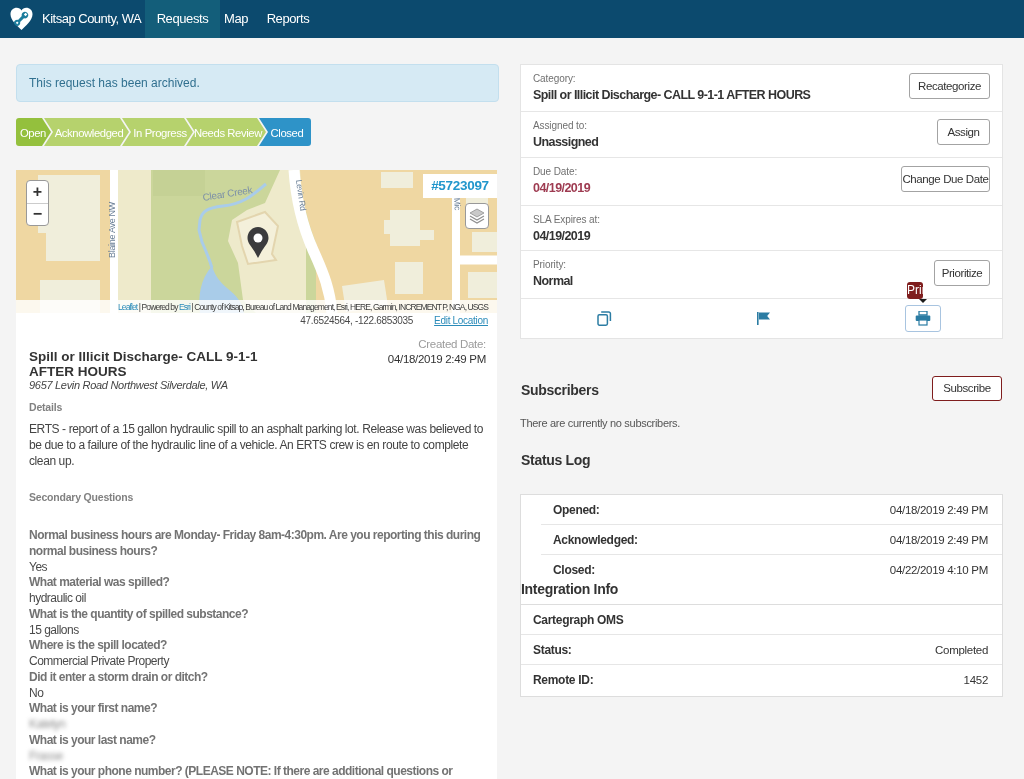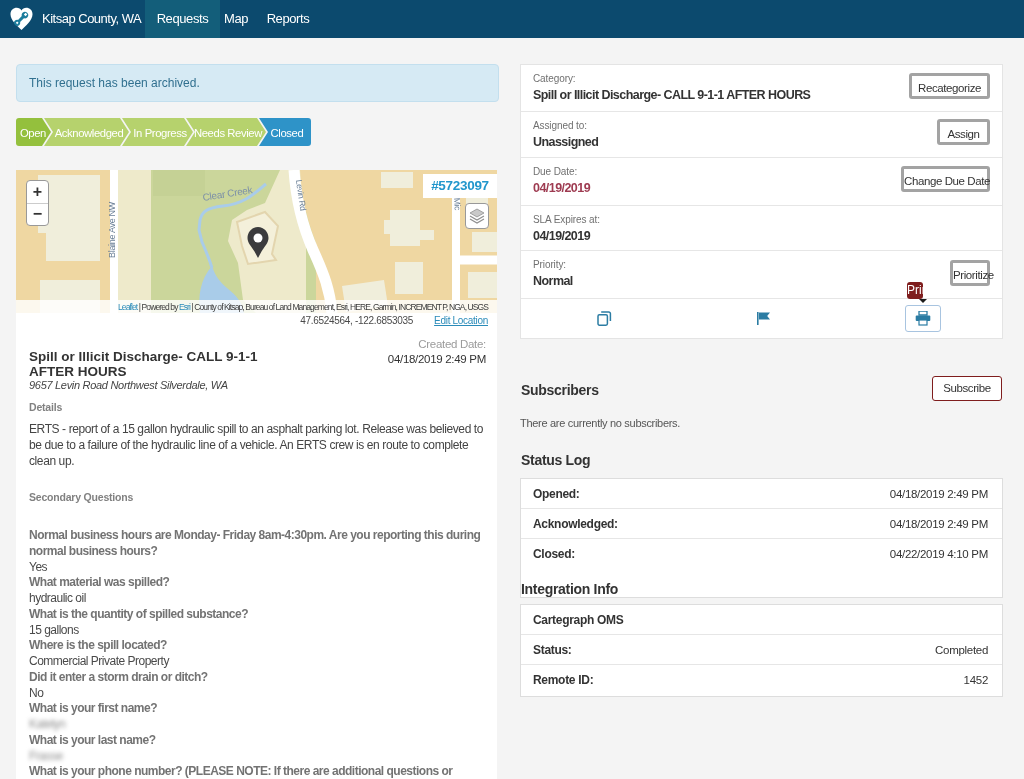--- a/index.html
+++ b/index.html
@@ -29,21 +29,21 @@
 .seclab { position:absolute; left:13px; top:321px; color:#818181; font-size:10.5px; letter-spacing:-0.2px; font-weight:bold; }
 .qa { position:absolute; left:13px; top:358px; width:457px; font-size:12px; letter-spacing:-0.5px; color:#4a4a4a; line-height:15.75px; }
 .qa b { color:#737373; }
 .blur { filter:blur(2.3px); color:#909090; }
 
 
 .rcard { position:absolute; left:520px; top:64px; width:483px; height:275px; background:#fff; border:1px solid #e4e4e4; }
 .rrow { position:relative; border-bottom:1px solid #e6e6e6; padding:8px 12px 0 12px; }
 .rlab { font-size:10px; letter-spacing:-0.1px; color:#707070; }
 .rval { font-size:12.5px; letter-spacing:-0.55px; font-weight:bold; color:#333; margin-top:4px; }
-.btn { position:absolute; right:12px; background:#fff; border:3px solid #a3a3a3; border-radius:3px; font-size:11.5px; letter-spacing:-0.4px; color:#333; text-align:center; line-height:24px; height:26px; white-space:nowrap; }
+.btn { position:absolute; right:12px; background:#fff; border:1px solid #a3a3a3; border-radius:3px; font-size:11.5px; letter-spacing:-0.4px; color:#333; text-align:center; line-height:24px; height:26px; white-space:nowrap; }
 .iconrow { position:relative; height:40px; }
 .subs-h { position:absolute; left:521px; top:382px; font-size:14px; letter-spacing:-0.3px; font-weight:bold; color:#333; }
 .btn-sub { position:absolute; left:932px; top:376px; width:70px; height:25px; background:#fff; border:1px solid #7f1d1d; border-radius:3px; font-size:11.5px; letter-spacing:-0.4px; color:#333; text-align:center; line-height:23px; }
 .subs-note { position:absolute; left:520px; top:417px; font-size:11px; letter-spacing:-0.3px; color:#555; }
 .sec-h { position:absolute; left:521px; font-size:14px; letter-spacing:-0.3px; font-weight:bold; color:#333; }
 .rtable { position:absolute; left:520px; width:483px; background:#fff; border:1px solid #ddd; }
 .trow { height:30px; line-height:30px; border-bottom:1px solid #e6e6e6; padding:0 14px 0 12px; font-size:11.5px; letter-spacing:-0.3px; color:#333; }
 .trow:last-child { border-bottom:none; }
 .trow b { float:left; font-size:12px; }
 .trow span { float:right; }
@@ -174,21 +174,21 @@
     <div class="rval" style="color:#9e3b51;">04/19/2019</div>
     <div class="btn" style="top:8px; width:89px;">Change Due Date</div>
   </div>
   <div class="rrow" style="height:45px;">
     <div class="rlab">SLA Expires at:</div>
     <div class="rval">04/19/2019</div>
   </div>
   <div class="rrow" style="height:48px;">
     <div class="rlab">Priority:</div>
     <div class="rval">Normal</div>
-    <div class="btn" style="top:9px; width:40px;">Prioritize</div>
+    <div class="btn" style="top:9px; width:56px;">Prioritize</div>
   </div>
   <div class="iconrow">
     <svg style="position:absolute; left:76px; top:12px;" width="15" height="15" viewBox="0 0 15 15">
       <path d="M4.2 1 h7.6 a1.6 1.6 0 0 1 1.6 1.6 V10" fill="none" stroke="#2b7ca3" stroke-width="1.5"></path>
       <rect x="1" y="3.8" width="9.4" height="10.4" rx="1.4" fill="#fdfefe" stroke="#2b7ca3" stroke-width="1.5"></rect>
     </svg>
     <svg style="position:absolute; left:236px; top:13px;" width="14" height="13" viewBox="0 0 14 13">
       <rect x="0" y="0" width="1.6" height="13" fill="#2b7ca3"></rect>
       <path d="M2 0.5 h11 l-2.8 3.5 2.8 3.5 h-11 Z" fill="#2b7ca3"></path>
     </svg>
@@ -202,21 +202,21 @@
     <div style="position:absolute; left:386px; top:-17px; width:16px; height:17px; background:#7f1d1d; border-radius:3px; color:#fff; font-size:12px; text-align:center; line-height:17px;">Print</div>
     <div style="position:absolute; left:398px; top:0px; width:0; height:0; border-left:4px solid transparent; border-right:4px solid transparent; border-top:4px solid #1b1b1b;"></div>
   </div>
 </div>
 
 <div class="subs-h">Subscribers</div>
 <div class="btn-sub">Subscribe</div>
 <div class="subs-note">There are currently no subscribers.</div>
 
 <div class="sec-h" style="top:452px;">Status Log</div>
-<div class="rtable" style="top:478px; height:120px;">
+<div class="rtable" style="top:494px; height:120px;padding-left:20px;">
   <div class="trow">
       <b>Opened:</b>
       <span>04/18/2019 2:49 PM</span>
     </div>
   <div class="trow">
       <b>Acknowledged:</b>
       <span>04/18/2019 2:49 PM</span>
     </div>
   <div class="trow">
       <b>Closed:</b>

